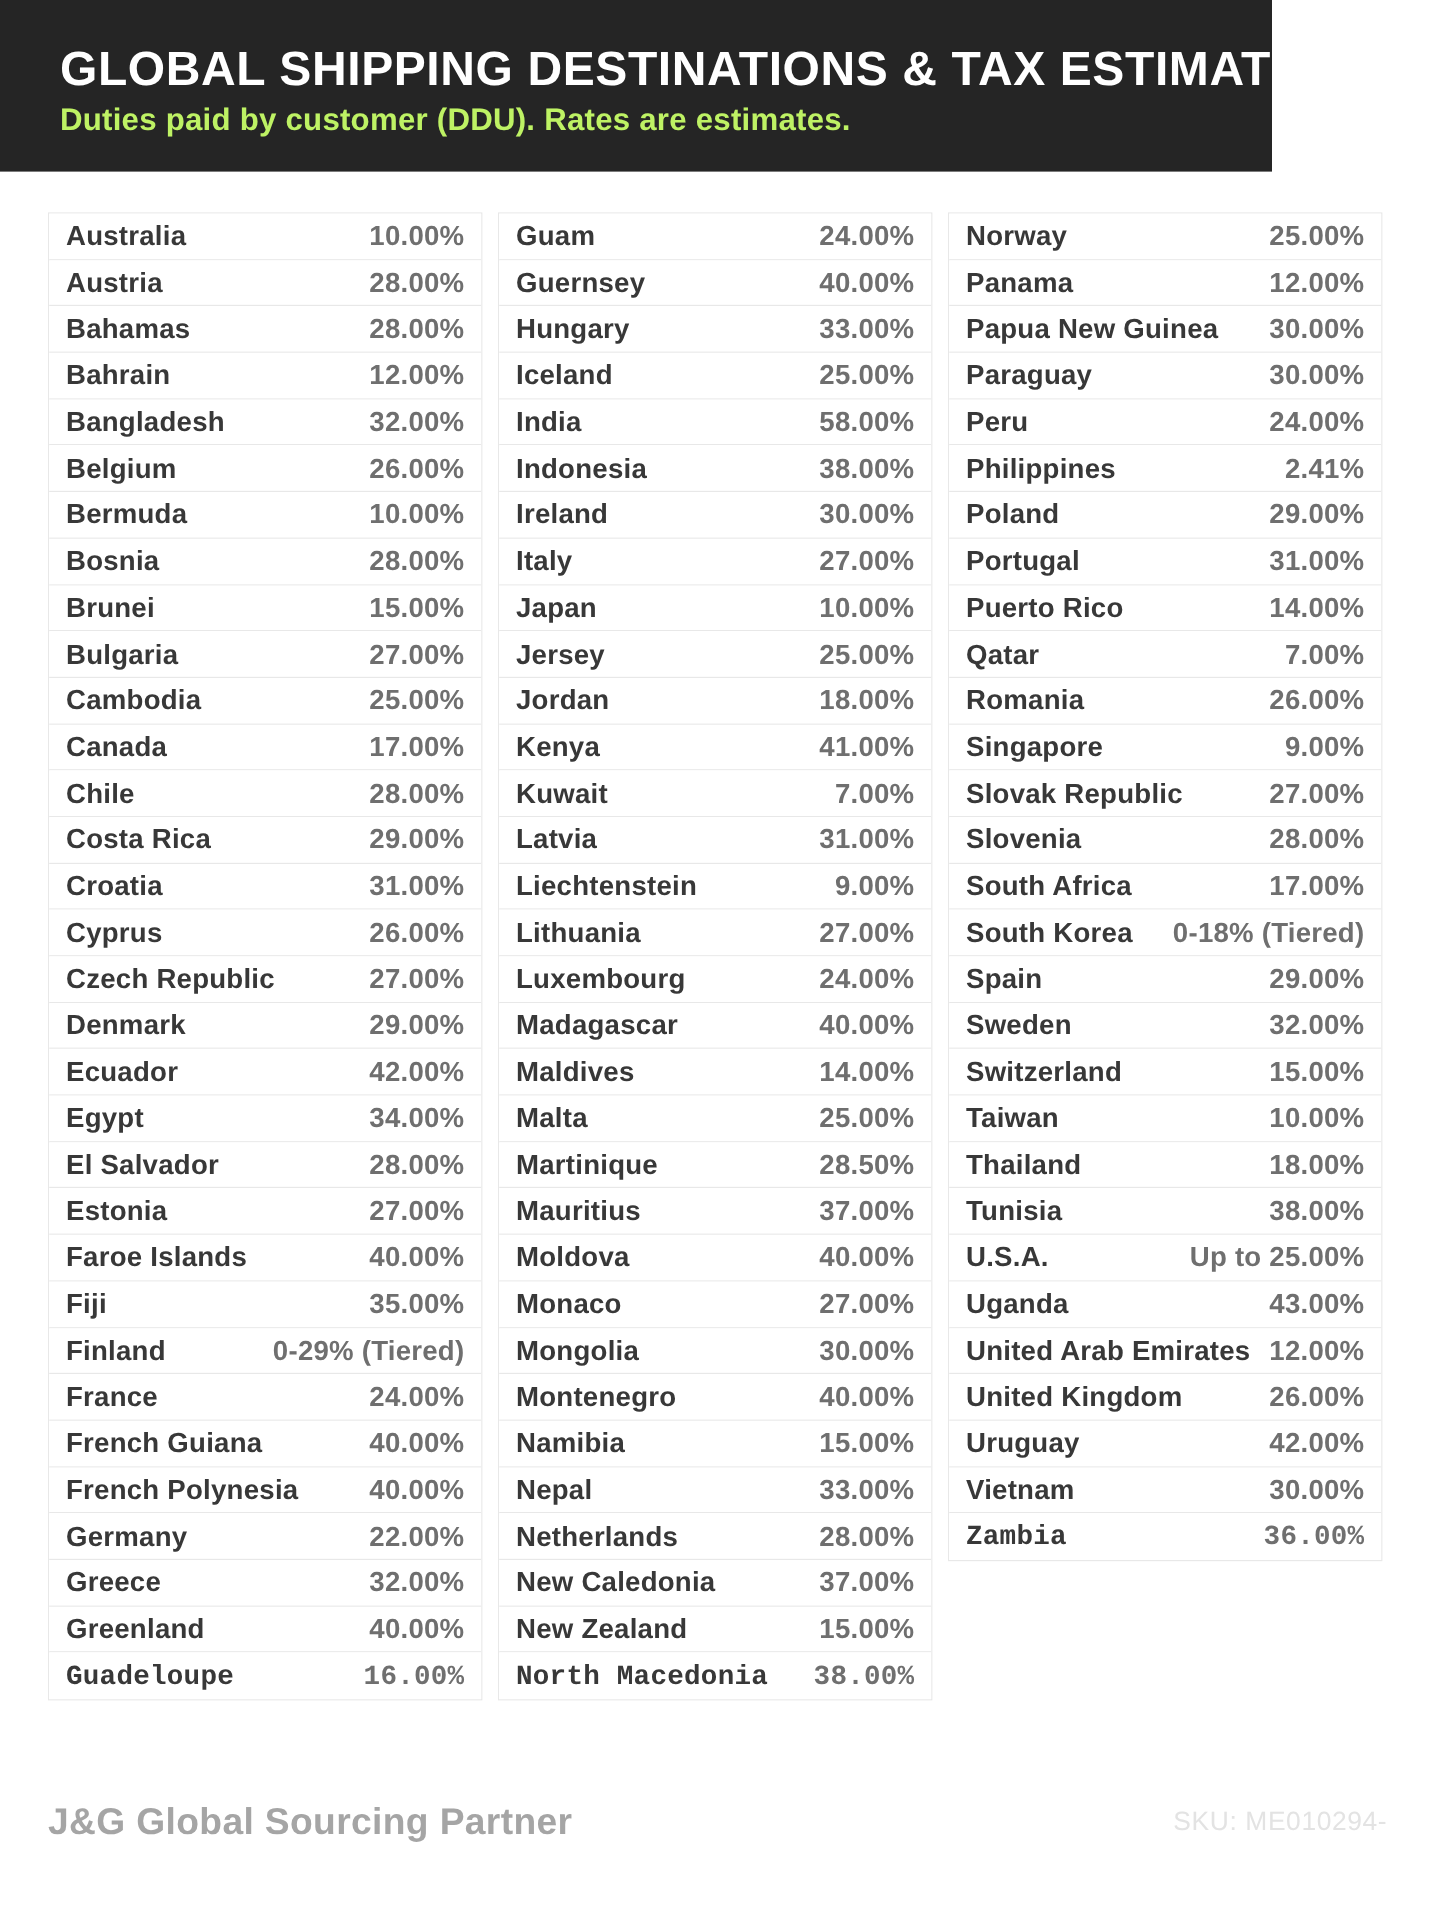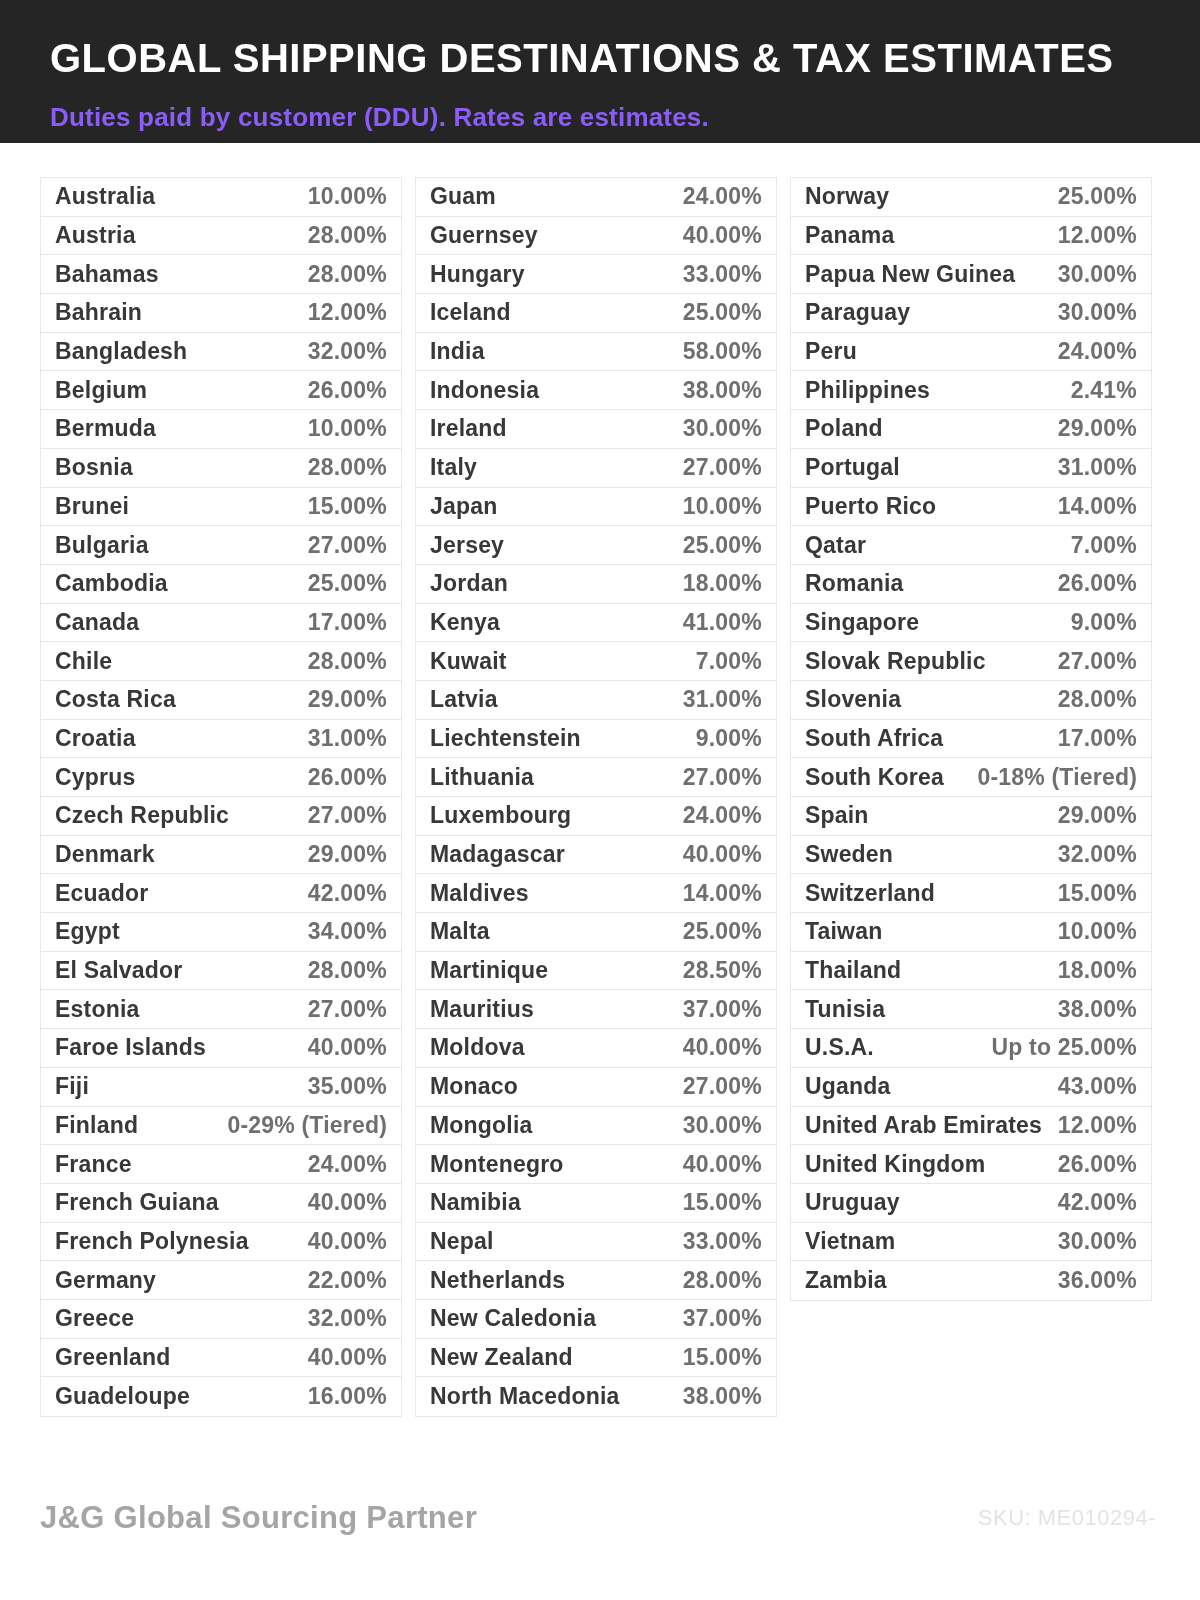--- a/index.html
+++ b/index.html
@@ -6,35 +6,35 @@
   html, body {
     width: 1200px; height: 1600px;
     background: #ffffff;
     font-family: "Liberation Sans", sans-serif;
     position: relative;
     overflow: hidden;
   }
   .header {
     position: absolute;
     top: 0; left: 0;
-    width: 1200px; height: 143px;
+    width: 1060px; height: 143px;
     background: #252525;
     padding: 36px 50px 0 50px;
   }
   .header-title {
     color: #ffffff;
     font-size: 40px;
     font-weight: bold;
     letter-spacing: 0.5px;
     white-space: nowrap;
     line-height: 1.1;
   }
   .header-subtitle {
-    margin-top: 22px;
-    color: #8b5cf6;
+    margin-top: 4px;
+    color: #bef264;
     font-size: 26px;
     font-weight: bold;
     letter-spacing: 0.2px;
   }
   .table-area {
     position: absolute;
     top: 177px; left: 40px;
     width: 1112px;
     display: grid;
     grid-template-columns: repeat(3, 1fr);
@@ -47,21 +47,21 @@
   }
   .row {
     height: 38.7px;
     display: flex;
     justify-content: space-between;
     align-items: center;
     padding: 0 14px;
     border-bottom: 1px solid #e8e8e8;
     background: #ffffff;
   }
-  .row:last-child { border-bottom: none; }
+  .row:last-child { border-bottom: none; font-family: Liberation Mono, monospace; }
   .country {
     font-size: 23px;
     font-weight: bold;
     color: #383838;
     letter-spacing: 0.2px;
     white-space: nowrap;
   }
   .rate {
     font-size: 23px;
     font-weight: bold;

